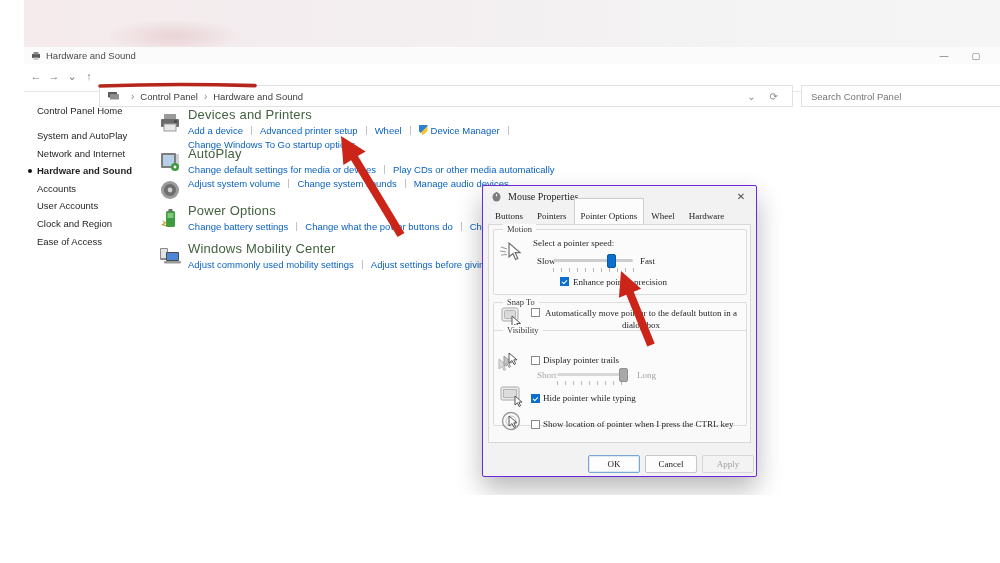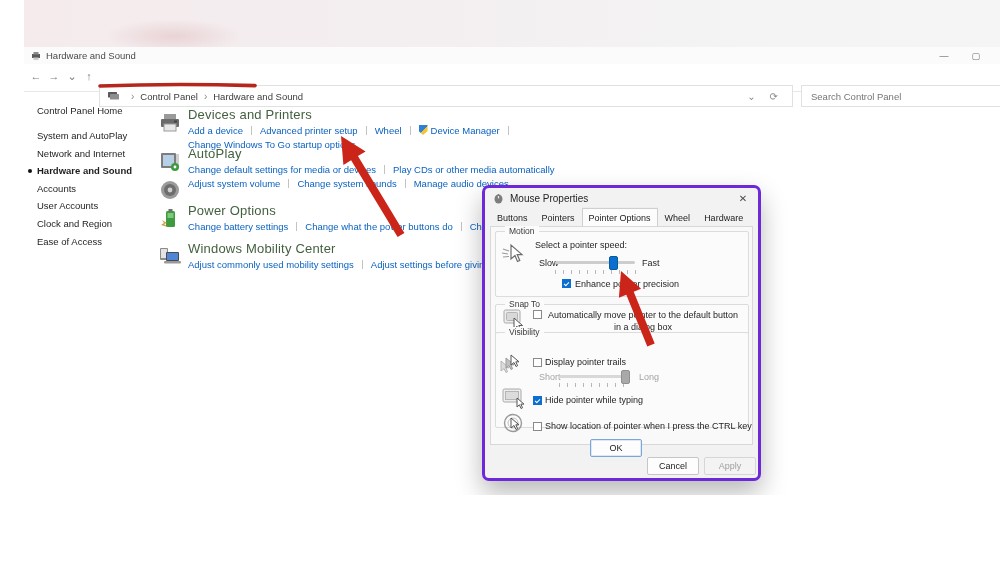--- a/index.html
+++ b/index.html
@@ -47,27 +47,27 @@
   .sec-icon{position:absolute;left:4px;top:3px;width:24px;height:24px;}
   .sec-body{margin-left:34px;}
   .sec-title{font-size:13px;color:#43603f;letter-spacing:.2px;}
   .links-row{display:flex;align-items:center;height:12px;margin-top:2px;font-size:9.5px;color:#0a62c0;}
   .lsep{width:1px;height:9px;background:#c3c3c3;margin:0 8px;}
   .shield{width:9px;height:10px;margin-right:3px;display:inline-block;
     background:linear-gradient(135deg,#2f7fd4 0 50%,#f4c531 50% 100%);
     clip-path:polygon(0 0,100% 0,100% 60%,50% 100%,0 60%);}
   
   .dialog{position:absolute;left:458px;top:185px;width:273px;height:290px;background:#f2f2f2;
-    border:3px solid #6d28d9;border-radius:7px;box-shadow:0 12px 26px rgba(0,0,0,.28);z-index:5;}
+    border:1px solid #6d28d9;border-radius:2px;box-shadow:0 12px 26px rgba(0,0,0,.28);z-index:5;font-family:Liberation Serif, serif;}
   .dlg-title{height:20px;display:flex;align-items:center;padding:0 8px;font-size:10px;color:#1f1f1f;}
   .dlg-title .micon{margin-right:6px;display:flex;}
   .dlg-close{margin-left:auto;color:#4a4a4a;font-size:10px;width:14px;text-align:center;}
   .dlg-tabs{display:flex;align-items:flex-end;margin:3px 0 0 5px;font-size:9px;color:#222;height:15px;}
   .tab{padding:2px 6px 3px;border:1px solid transparent;border-bottom:0;}
-  .tab.active{background:#fcfcfc;border:1px solid #cfcfcf;border-bottom:0;padding-top:4px;
+  .tab.active{background:#fcfcfc;border:1px solid #cfcfcf;border-bottom:0;padding-top:12px;
     box-shadow:0 -1px 0 rgba(0,0,0,.02);}
   .dlg-page{position:absolute;left:5px;right:5px;top:38px;bottom:33px;background:#f9f9f9;
     border:1px solid #d8d8d8;}
   .grp{position:absolute;left:10px;width:252px;border:1px solid #dcdcdc;border-radius:2px;background:#fbfbfb;}
   .grp-legend{position:absolute;top:-6px;left:9px;background:#fbfbfb;padding:0 4px;font-size:8.5px;color:#3a3a3a;}
   .dtext{font-size:9px;color:#1f1f1f;text-align:center;}
   .gray{color:#a4a4a4;}
   .cb{position:absolute;width:9px;height:9px;border:1px solid #8a8a8a;background:#fff;box-sizing:border-box;}
   .cb.on{background:#0b6fd0;border-color:#0b6fd0;}
   .cb.on::after{content:"";display:block;width:4px;height:2px;border-left:1.4px solid #fff;
@@ -359,21 +359,21 @@
     <span class="dicon" style="left:17px;top:224px">
       <svg width="26" height="26" viewBox="0 0 26 26">
           <circle cx="11" cy="11" r="8.5" fill="none" stroke="#9a9a9a" stroke-width="1.4"></circle>
           <circle cx="11" cy="11" r="5" fill="none" stroke="#c2c2c2" stroke-width="1"></circle>
           <path d="M9 6 L9 16 L12 13.5 L14 17.5 L15.6 16.7 L13.8 12.8 L17 12.8 Z" fill="#fff" stroke="#555"></path>
         </svg>
     </span>
     <span class="cb" style="left:48px;top:234px"></span>
     <span class="dtext" style="position:absolute;left:60px;top:233px">Show location of pointer when I press the CTRL key</span>
 
-    <div class="btn ok" style="left:105px;top:251px">OK</div>
+    <div class="btn ok" style="left:105px;top:269px">OK</div>
     <div class="btn" style="left:162px;top:269px">Cancel</div>
     <div class="btn disabled" style="left:219px;top:269px">Apply</div>
   </div>
 
   <svg class="annot" viewBox="0 0 1000 563">
     <path d="M76 86 C 120 84.2, 185 84.2, 231 85.6" fill="none" stroke="#b5261d" stroke-width="3.6" stroke-linecap="round"></path>
     <polygon points="317,136 341.6,151.5 333.9,156.1 380.4,232.9 373.6,237.1 327.1,160.3 319.4,164.9" fill="#cb2419"></polygon>
     <polygon points="597,271 617.1,288.7 609.7,291.7 630.7,343.5 623.3,346.5 602.3,294.7 594.9,297.7" fill="#cb2419"></polygon>
   </svg>
 

